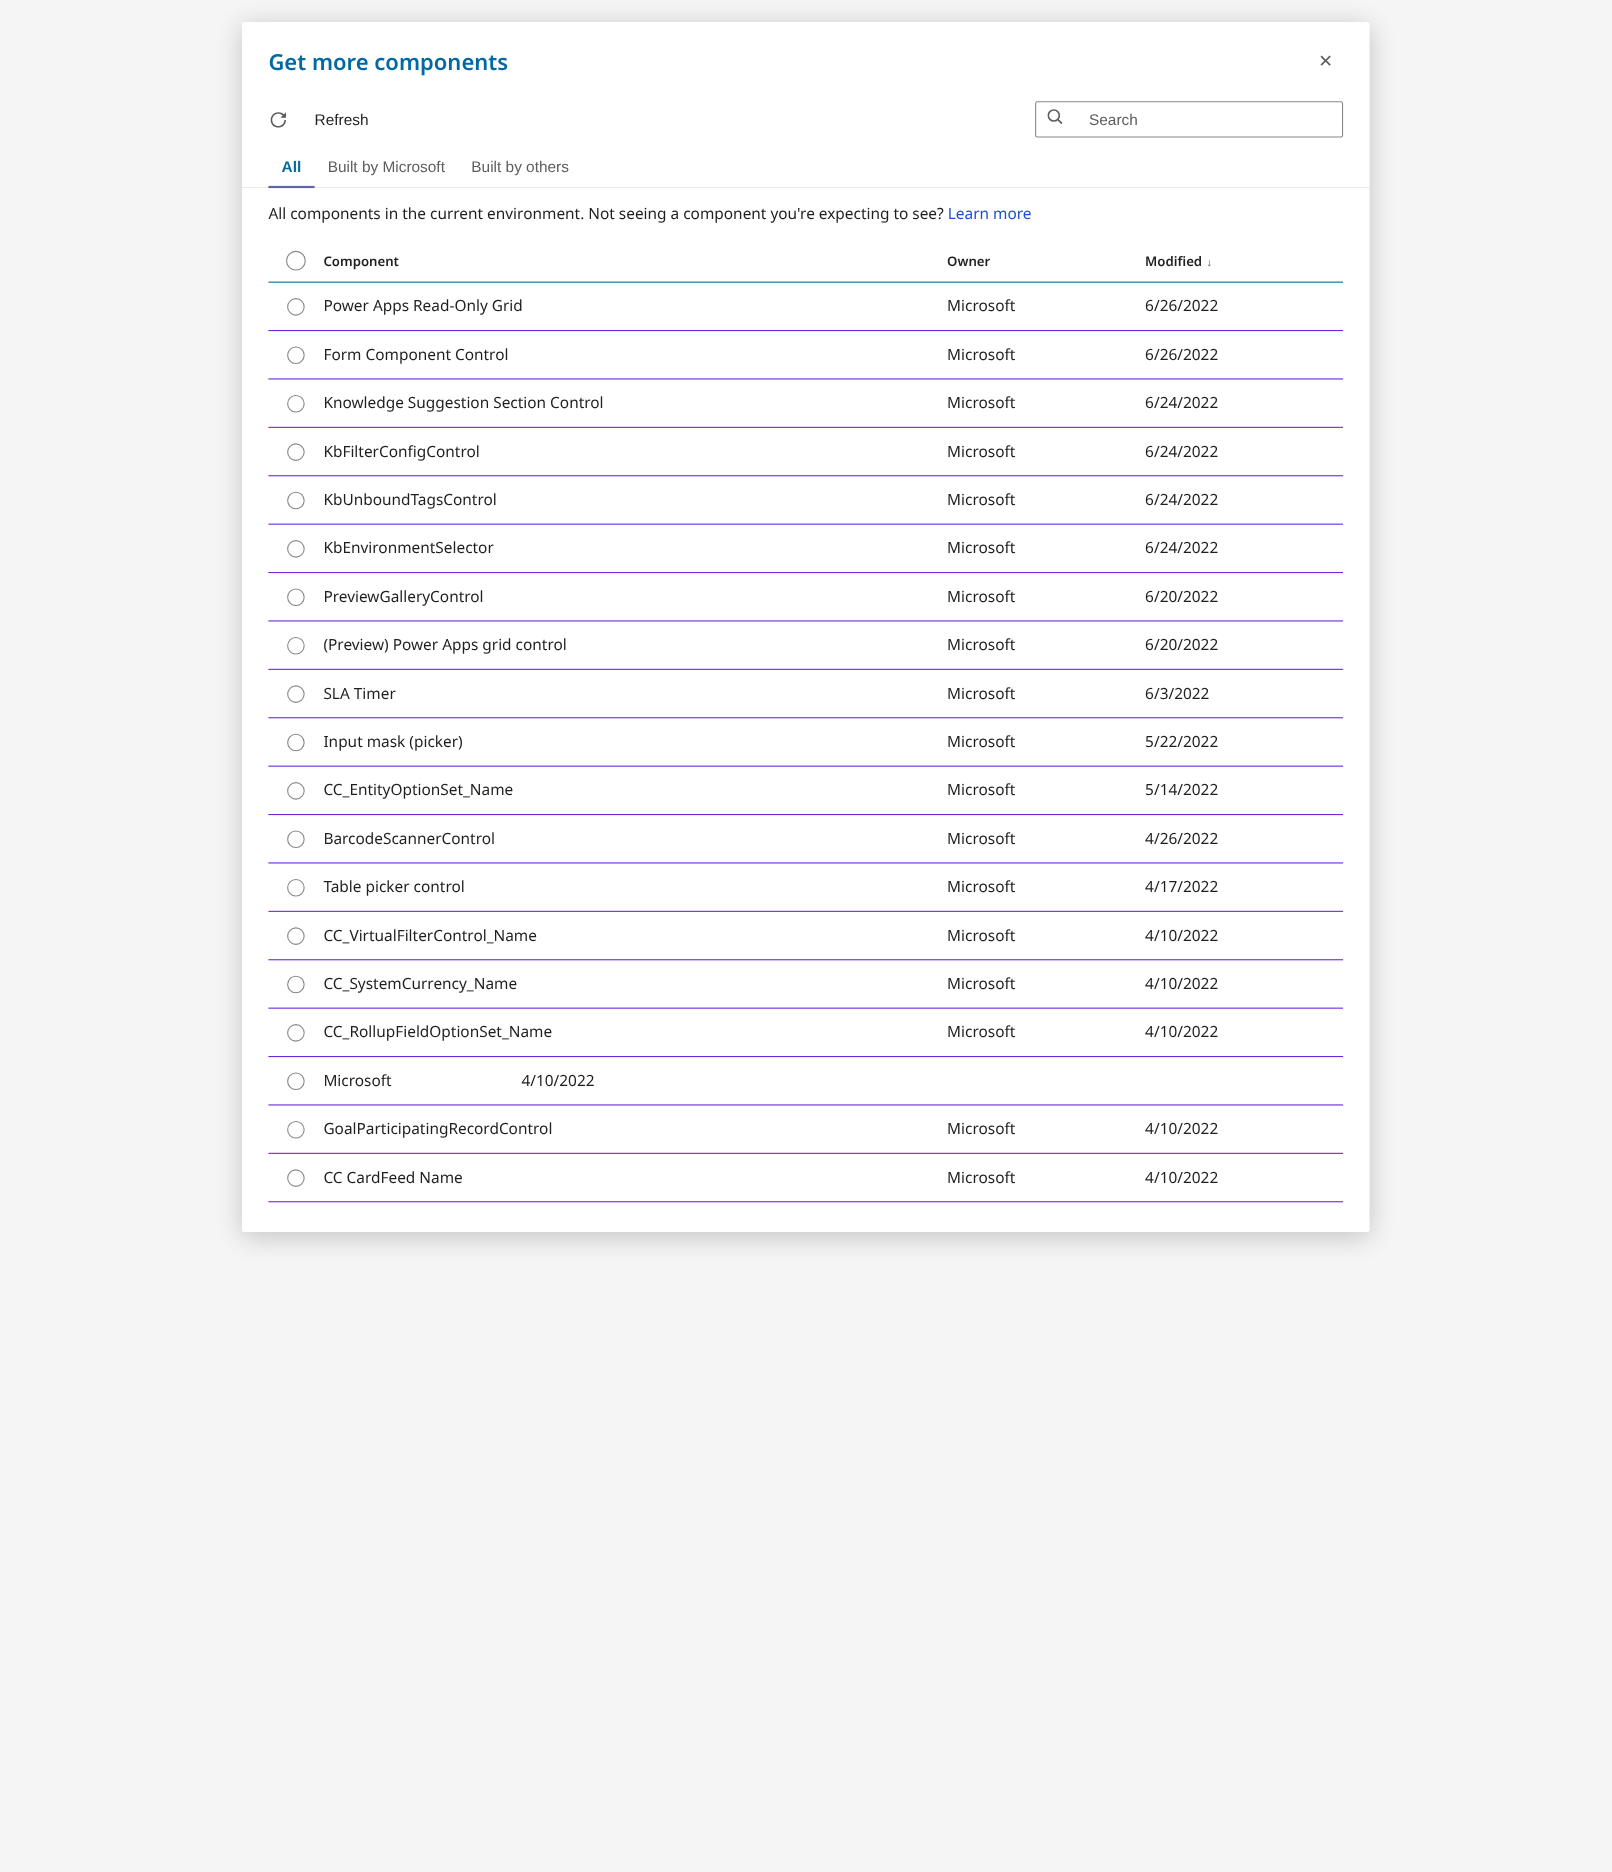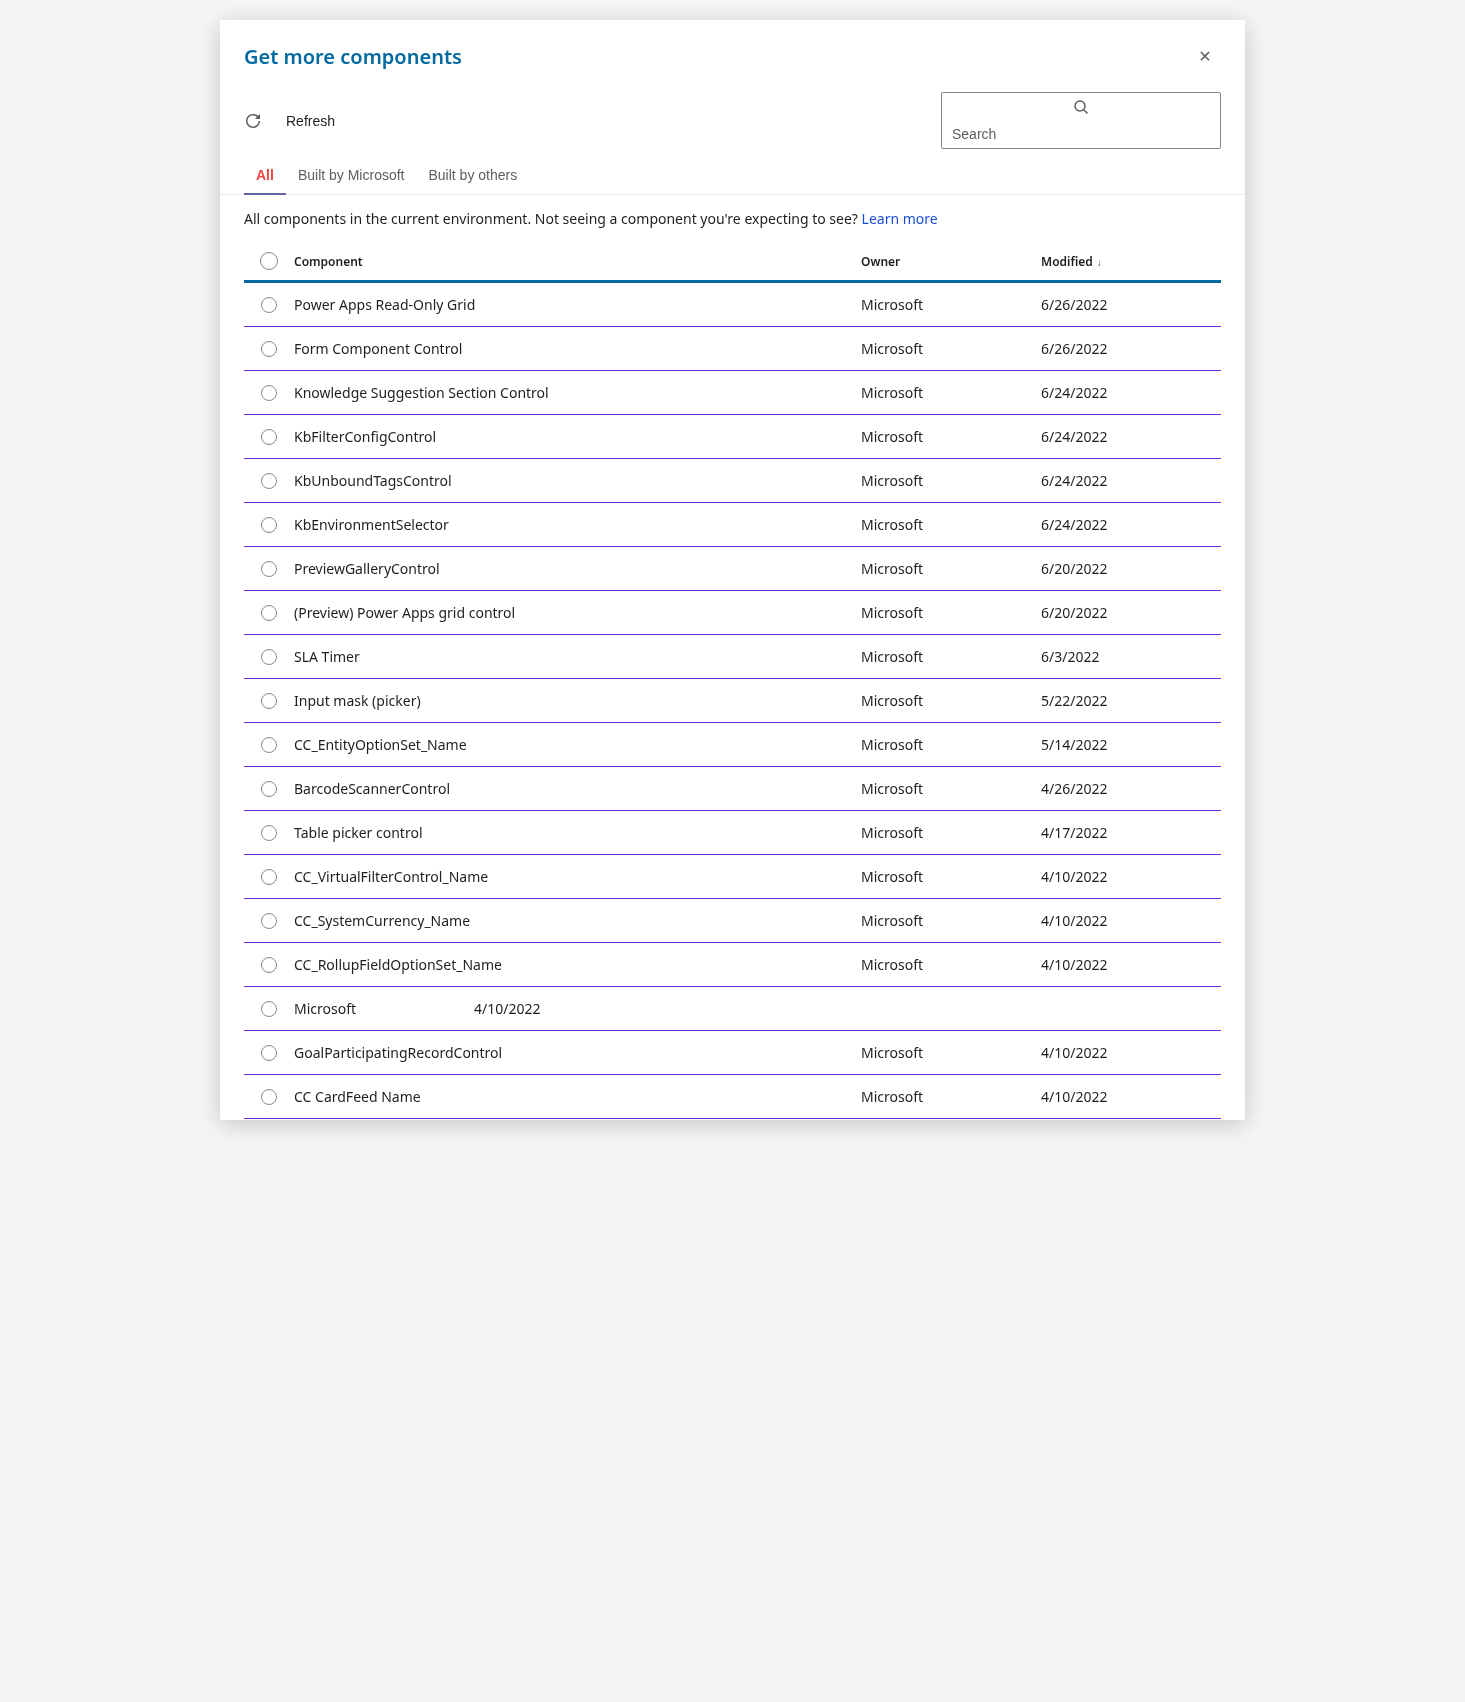--- a/index.html
+++ b/index.html
@@ -81,24 +81,23 @@
       height: 18px;
       display: inline-block;
     }
 
     .search-box {
       display: flex;
       align-items: center;
       border: 1px solid #8a8886;
       border-radius: 2px;
       padding: 6px 10px;
-      gap: 8px;
+      gap: 24px;
       width: 280px;
       background: #ffffff;
-      flex-direction: column;
     }
 
     .search-icon {
       color: #605e5c;
       font-size: 14px;
       flex-shrink: 0;
     }
 
     .search-input {
       border: none;
@@ -129,21 +128,21 @@
       border-bottom: 2px solid transparent;
       margin-bottom: -1px;
       background: none;
       border-top: none;
       border-left: none;
       border-right: none;
       white-space: nowrap;
     }
 
     .tab.active {
-      color: #ef4444;
+      color: #0369a1;
       border-bottom: 2px solid #6264a7;
       font-weight: 600;
     }
 
     .info-bar {
       padding: 14px 24px;
       font-size: 14px;
       color: #1f1f1f;
     }
 
@@ -153,21 +152,21 @@
     }
 
     .table-container {
       padding: 0 24px;
     }
 
     .table-header {
       display: flex;
       align-items: flex-end;
       padding: 10px 0;
-      border-bottom: 3px solid #0369a1;
+      border-bottom: 1px solid #0369a1;
     }
 
     .col-checkbox {
       width: 50px;
       flex-shrink: 0;
     }
 
     .col-component {
       flex: 1;
       min-width: 200px;

